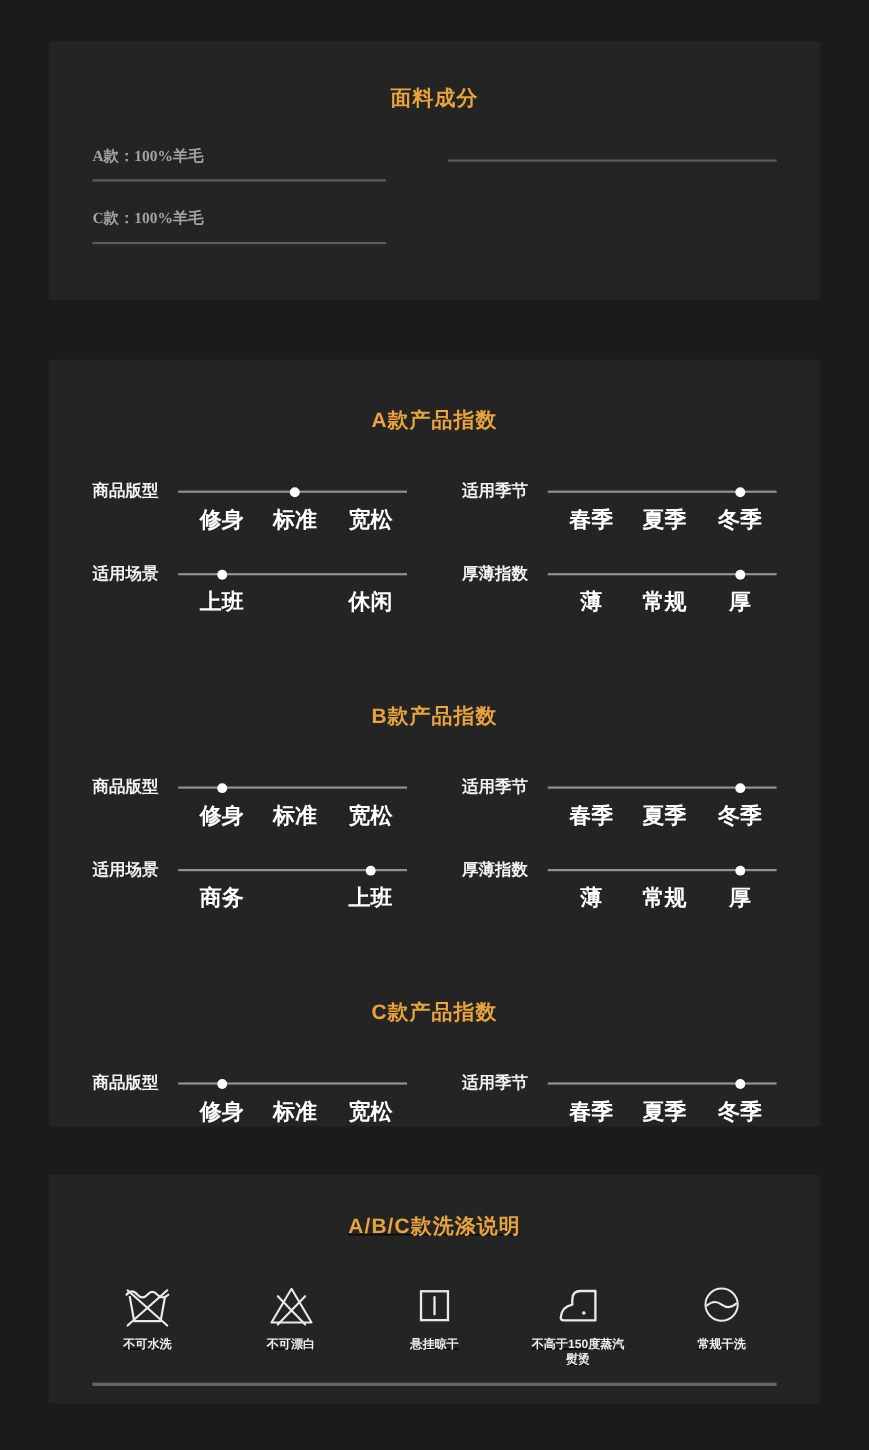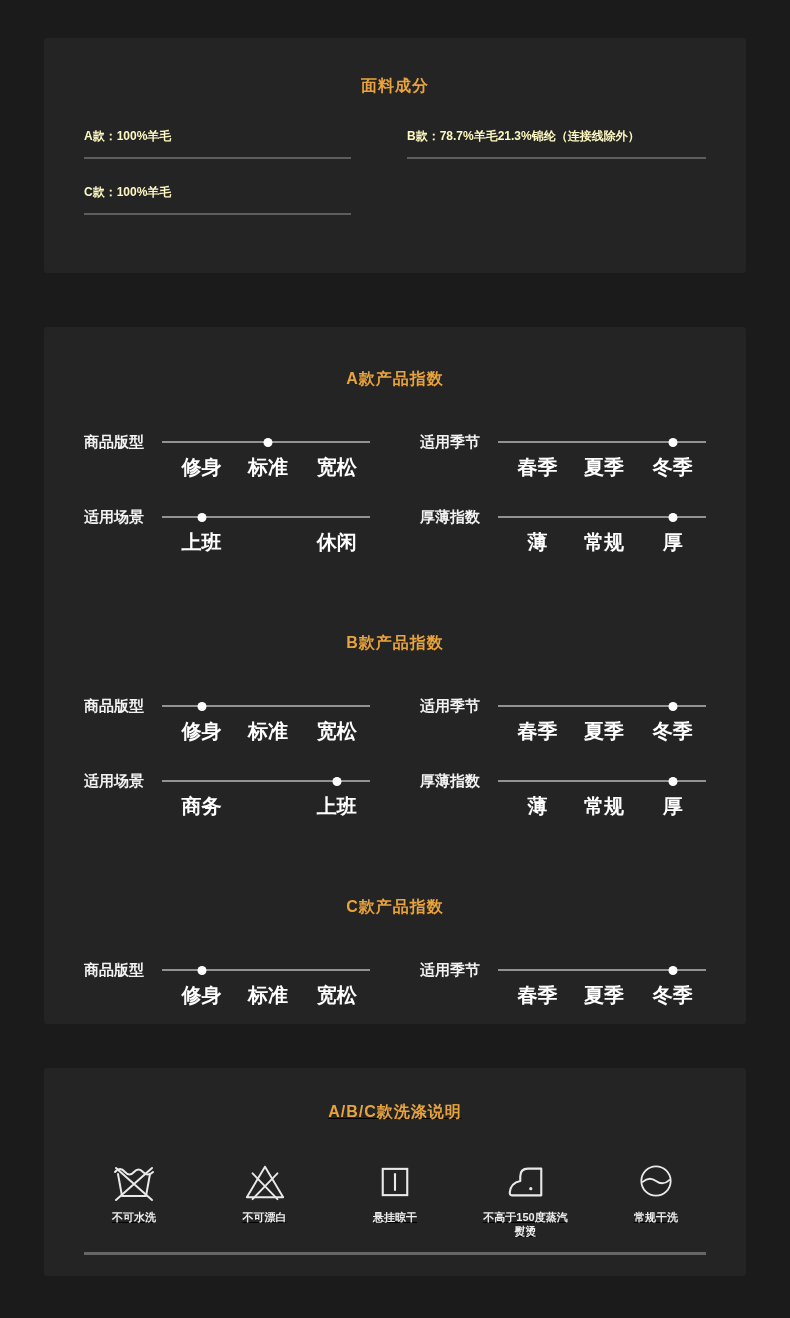--- a/index.html
+++ b/index.html
@@ -8,29 +8,29 @@
     font-family:"Liberation Sans", sans-serif;
     -webkit-font-smoothing:antialiased;
   }
   .page { width:790px; height:1318px; padding-top:38px; box-sizing:border-box; background:#1B1B1B; }
   .card {
     margin:0 44px; background:#242424; border-radius:3px;
     box-sizing:border-box; overflow:hidden;
   }
   .card-title {
     margin:0; text-align:center; color:#E8A33C;
-    font-size:16px; font-weight:bold; letter-spacing:1px;
+    font-size:19px; font-weight:bold; letter-spacing:1px;
   }
   
   .fabric-card { height:235px; padding:38px 40px 0; margin-bottom:54px; }
   .fabric-grid {
     display:grid; grid-template-columns:1fr 1.12fr; column-gap:56px; row-gap:25px;
     margin-top:31px;
   }
-  .fabric-text { font-size:12px; font-weight:600; color:#fef9c3; white-space:nowrap; }
+  .fabric-text { font-size:14px; font-weight:600; color:#a3a3a3; white-space:nowrap;font-family:Liberation Serif, serif; }
   .fabric-underline { margin-top:12px; height:2px; background:#5D5D5D; }
   
   .index-card { height:697px; padding:42px 40px 0; margin-bottom:44px; }
   .index-section { margin-bottom:63px; }
   .idx-grid {
     display:grid; grid-template-columns:1fr 1fr; column-gap:50px; row-gap:14px;
     margin-top:44px;
   }
   .idx-row { display:flex; }
   .idx-label {
@@ -65,21 +65,20 @@
 <div class="page">
 
   <section class="card fabric-card">
     <h2 class="card-title">面料成分</h2>
     <div class="fabric-grid" id="fabric-grid">
         <div class="fabric-item">
           <div class="fabric-text">A款：100%羊毛</div>
           <div class="fabric-underline"></div>
         </div>
         <div class="fabric-item">
-          <div class="fabric-text">B款：78.7%羊毛21.3%锦纶（连接线除外）</div>
           <div class="fabric-underline"></div>
         </div>
         <div class="fabric-item">
           <div class="fabric-text">C款：100%羊毛</div>
           <div class="fabric-underline"></div>
         </div>
       </div>
   </section>
 
   <section class="card index-card" id="index-card">

